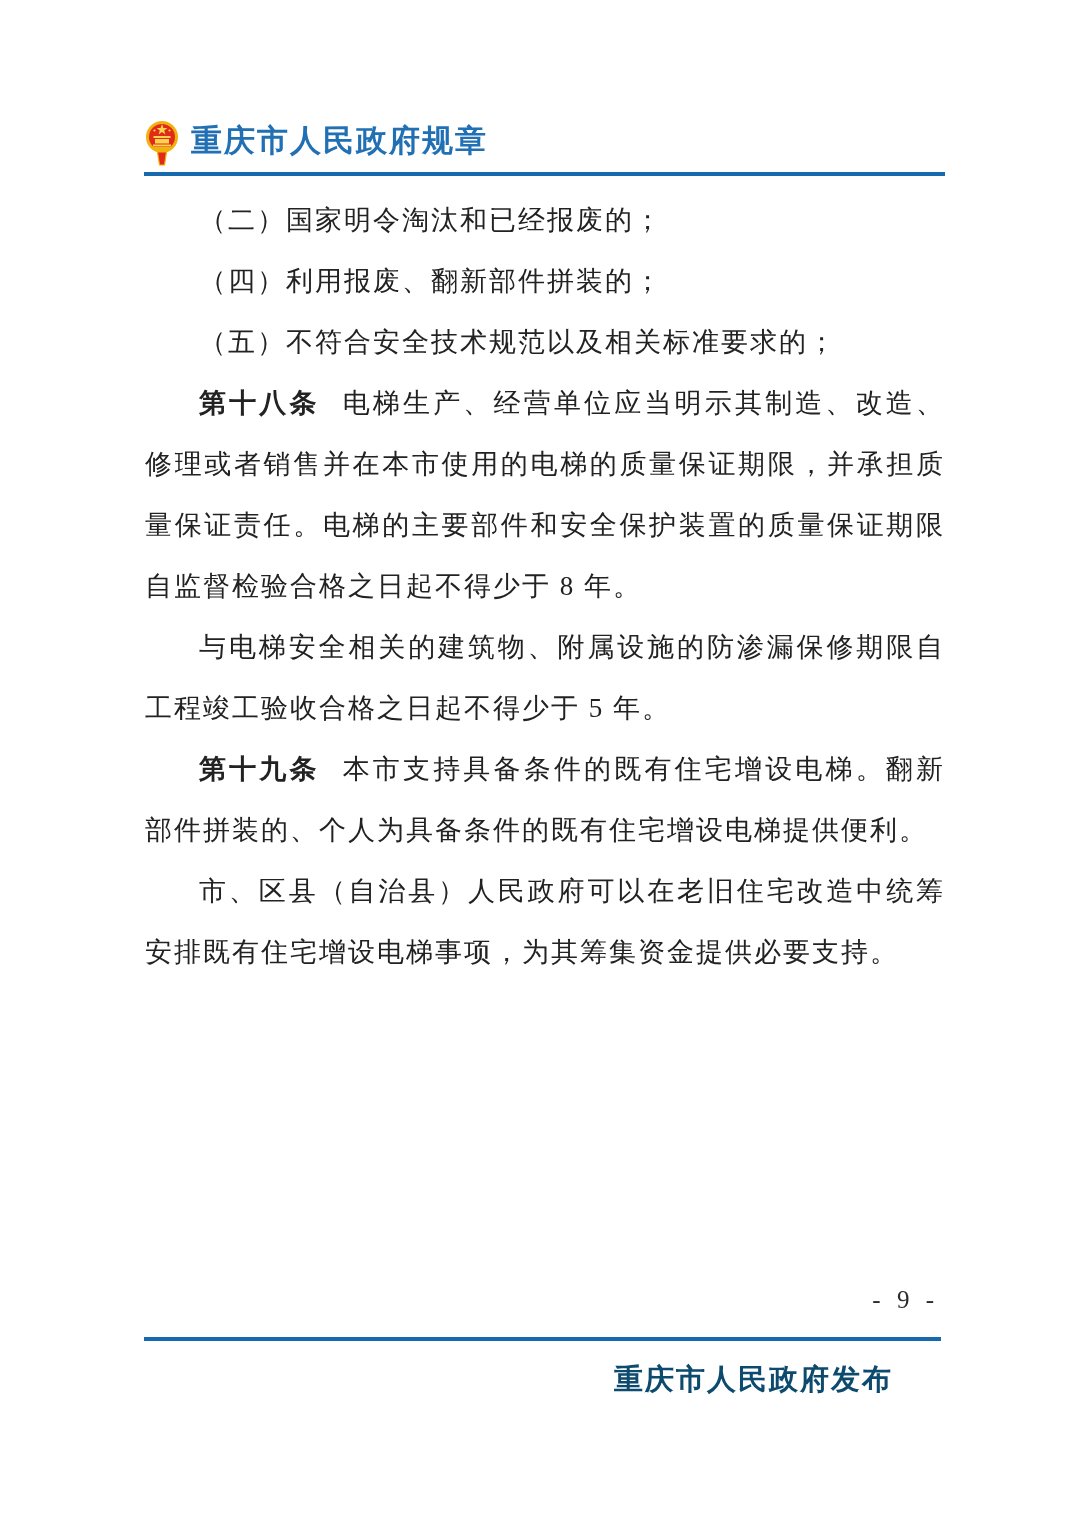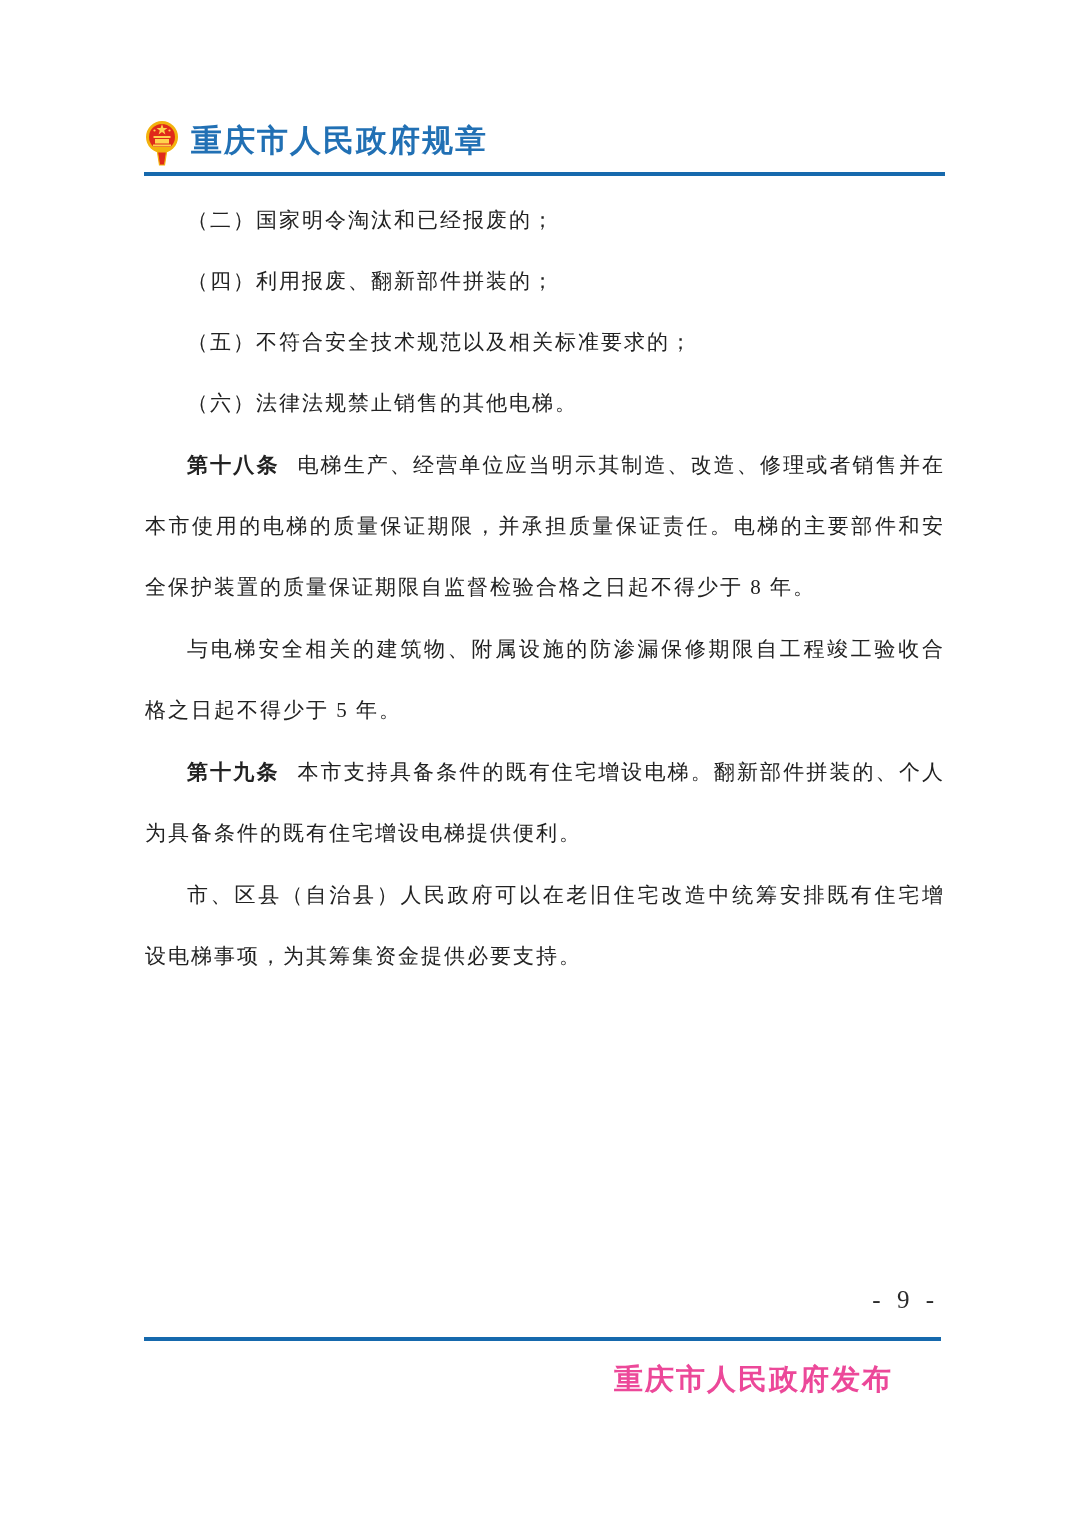--- a/index.html
+++ b/index.html
@@ -28,21 +28,21 @@
     white-space: nowrap;
   }
   .header-rule {
     position: absolute; left: 144px; top: 172px;
     width: 801px; height: 4px; background: #1669ad;
   }
 
   
   .content {
     position: absolute; left: 145px; top: 190px; width: 800px;
-    font-size: 21px; line-height: 61px;
+    font-size: 27px; line-height: 61px;
     letter-spacing: 2px;
     text-align: justify;
   }
   .content p { margin: 0; text-indent: 2em; }
   .clause { margin-bottom: 8px; }
   .para { margin-top: 10px; }
   .lead {
     font-family: "Liberation Sans", "DejaVu Sans", sans-serif;
     font-weight: bold;
     margin-top: 32px;
@@ -59,21 +59,21 @@
   .footer-rule {
     position: absolute; left: 144px; top: 1337px;
     width: 797px; height: 4px; background: #1669ad;
   }
   .publisher {
     position: absolute; left: 145px; top: 1360px; width: 748px;
     text-align: right;
     font-family: "Liberation Sans", "DejaVu Sans", sans-serif;
     font-weight: bold;
     font-size: 29px;
-    color: #ec4899;
+    color: #0c4a6e;
     letter-spacing: 2px;
   }
 </style>
 </head>
 <body>
 
 <div class="page">
 
   <div class="header">
     <svg class="emblem" viewBox="0 0 34 50" xmlns="http://www.w3.org/2000/svg" aria-hidden="true">
@@ -90,21 +90,20 @@
     </svg>
     <div class="doc-title">重庆市人民政府规章</div>
   </div>
 
   <div class="header-rule"></div>
 
   <div class="content">
     <p class="clause">（二）国家明令淘汰和已经报废的；</p>
     <p class="clause">（四）利用报废、翻新部件拼装的；</p>
     <p class="clause">（五）不符合安全技术规范以及相关标准要求的；</p>
-    <p class="clause">（六）法律法规禁止销售的其他电梯。</p>
 
     <p class="para"><span class="lead">第十八条</span><span>电梯生产、经营单位应当明示其制造、改造、修理或者销售并在本市使用的电梯的质量保证期限，并承担质量保证责任。电梯的主要部件和安全保护装置的质量保证期限自监督检验合格之日起不得少于 8 年。</span></p>
 
     <p class="para"><span class="lead"></span><span>与电梯安全相关的建筑物、附属设施的防渗漏保修期限自工程竣工验收合格之日起不得少于 5 年。</span></p>
 
     <p class="para"><span class="lead">第十九条</span><span>本市支持具备条件的既有住宅增设电梯。翻新部件拼装的、个人为具备条件的既有住宅增设电梯提供便利。</span></p>
 
     <p class="para"><span class="lead"></span><span>市、区县（自治县）人民政府可以在老旧住宅改造中统筹安排既有住宅增设电梯事项，为其筹集资金提供必要支持。</span></p>
   </div>
 

